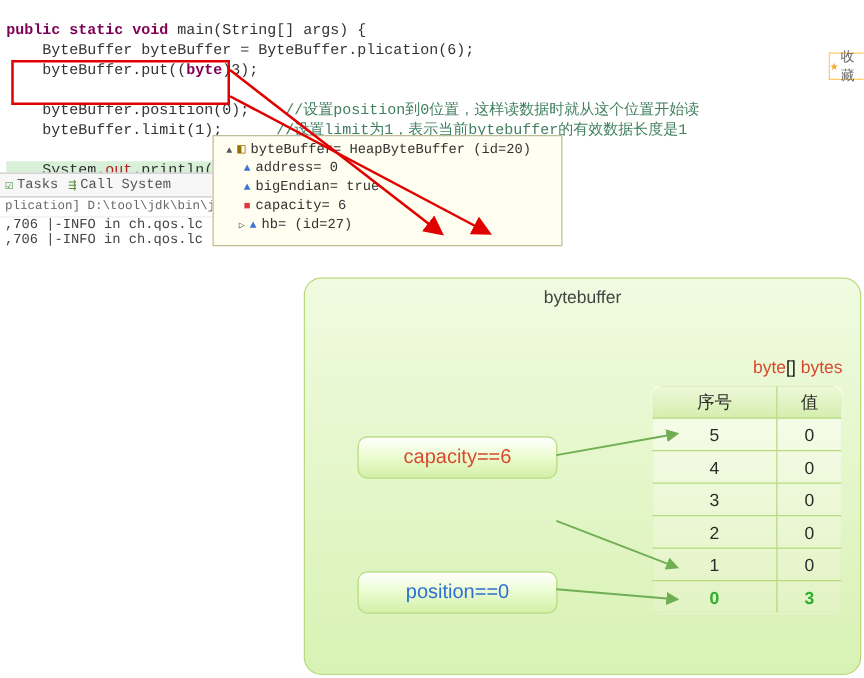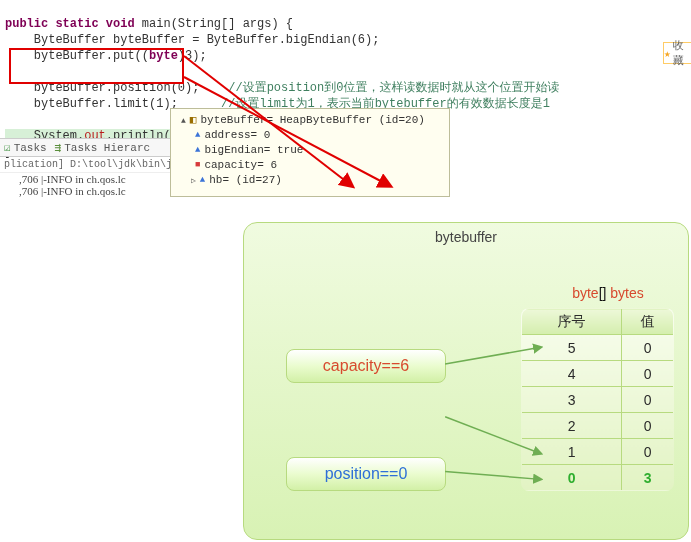--- a/index.html
+++ b/index.html
@@ -68,22 +68,22 @@
     display:inline-flex; align-items:center; gap:3px;
   }
   .tasks-bar .pathline {
     padding:2px 4px;
     font-size:10px;
     color:#666;
     border-bottom:1px solid #eee;
     white-space:nowrap; overflow:hidden;
   }
   .tasks-bar .log {
-    padding:0 19px;
-    font-family:Liberation Serif, serif;
+    padding:0 4px;
+    font-family:Liberation Mono, monospace;
     color:#444;
   }
   .fav-badge {
     position:absolute;
     right:0; top:42px;
     width:28px; height:22px;
     background:#fff;
     border:1px solid #ffcc66;
     border-right:none;
     display:flex; align-items:center; justify-content:center;
@@ -138,34 +138,34 @@
   }
   .bytes-table td {
     border:1px solid #b7da7f;
     height:26px;
     text-align:center;
   }
   .bytes-caption {
     position:absolute;
     right:14px; top:62px;
     width:132px;
-    text-align:center;
+    text-align:right;
     font: 14px "Arial",sans-serif;
   }
   .bytes-caption .kw-red { color:#d74a2e; }
   .bytes-caption .blk   { color:#111; }
   .arrow-svg { position:absolute; inset:0; width:100%; height:100%; pointer-events:none; z-index:10; }
   .green-active { color:#2fae2f; font-weight:bold; }
 </style>
 </head>
 <body>
 
 <div class="code-pane">
 <span class="kw">public static void</span><span> main(String[] args) {</span>
-<span>    ByteBuffer byteBuffer = ByteBuffer.</span><span>bigEndian</span><span>(6);</span>
+<span>    ByteBuffer byteBuffer = ByteBuffer.</span><span>plication</span><span>(6);</span>
 <span>    byteBuffer.put((</span><span class="kw">byte</span><span>)3);</span>
 <span></span>
 <span>    byteBuffer.position(0);</span>    <span class="com">//设置position到0位置，这样读数据时就从这个位置开始读</span>
 <span>    byteBuffer.limit(1);</span>      <span class="com">//设置limit为1，表示当前bytebuffer的有效数据长度是1</span>
 <span></span>
 <span style="background:#d7f0d7"><span>    System.</span><span class="str">out</span><span>.println(</span><span style="background:#cde6ff;border:1px solid #7aa9e0">byteBuffer</span><span>);</span></span>
 <span>}</span>
 </div>
 
 <div class="red-box" style="left:9px; top:48px; width:175px; height:36px;"></div>
@@ -201,21 +201,21 @@
 </div>
 
 <div class="tasks-bar">
   <div class="tabs">
     <span class="tab-item">
       <span style="color:#3b8e3b">☑</span>
       <span>Tasks</span>
     </span>
     <span class="tab-item">
       <span style="color:#5a8e3b">⇶</span>
-      <span>Tasks Hierarc</span>
+      <span>Call System</span>
     </span>
   </div>
   <div class="pathline">plication] D:\tool\jdk\bin\javaw.ex</div>
   <div class="log">,706 |-INFO in ch.qos.lc</div>
   <div class="log">,706 |-INFO in ch.qos.lc</div>
 </div>
 
 <svg class="arrow-svg">
   <defs>
     <marker id="redhead" markerWidth="8" markerHeight="8" refX="6" refY="4" orient="auto">

